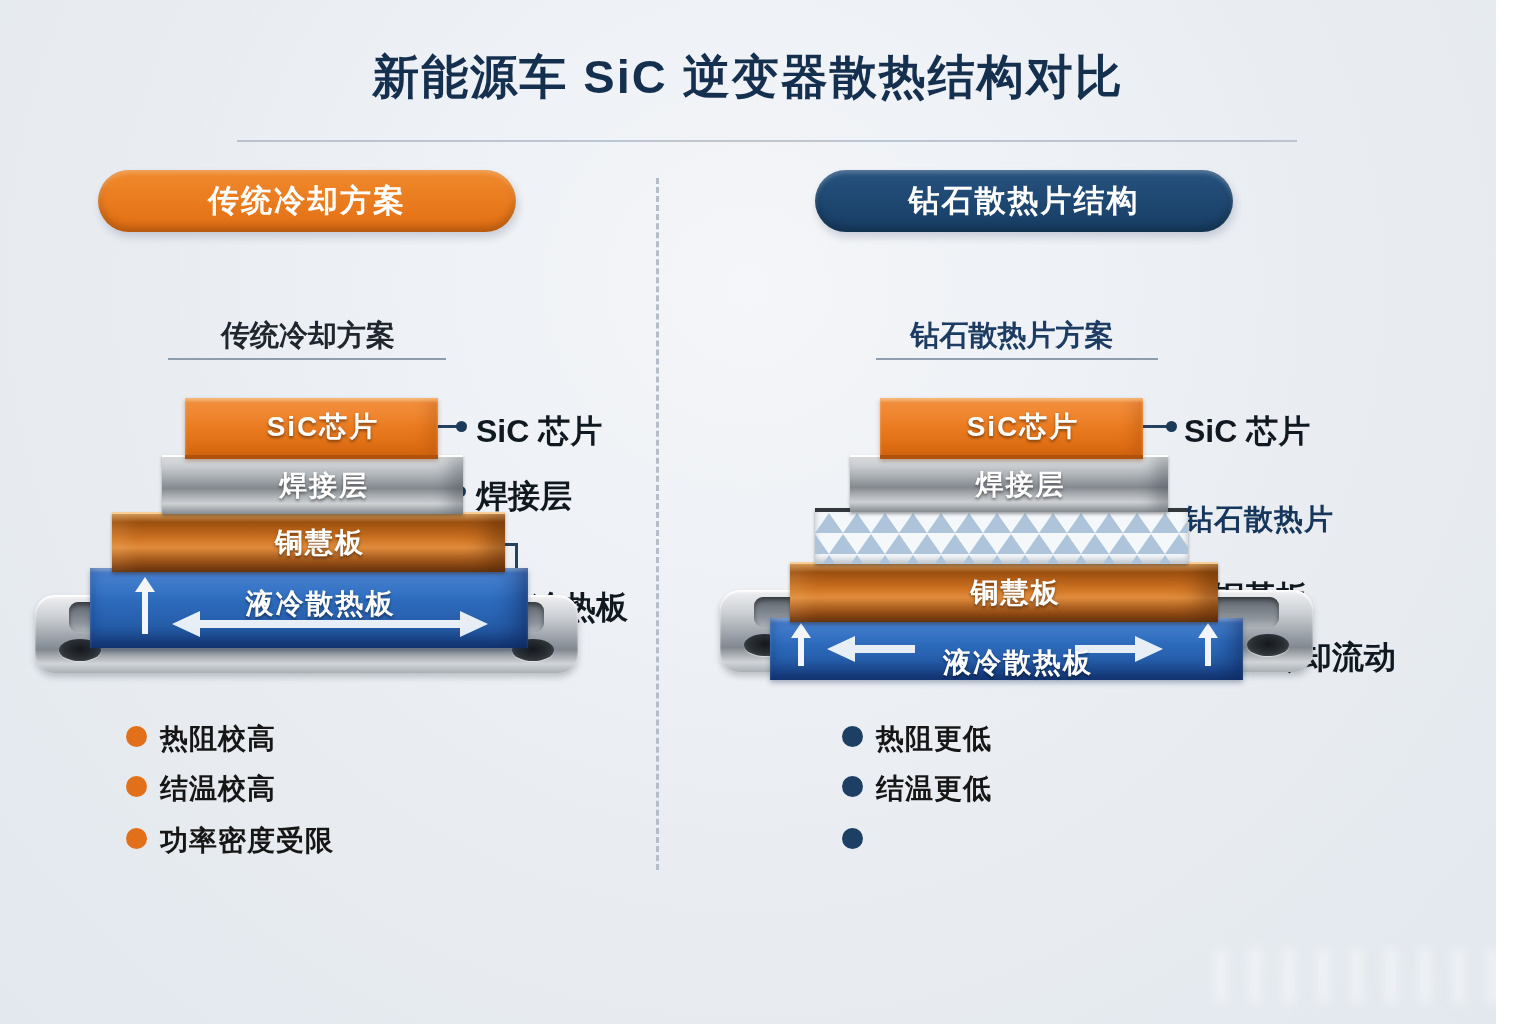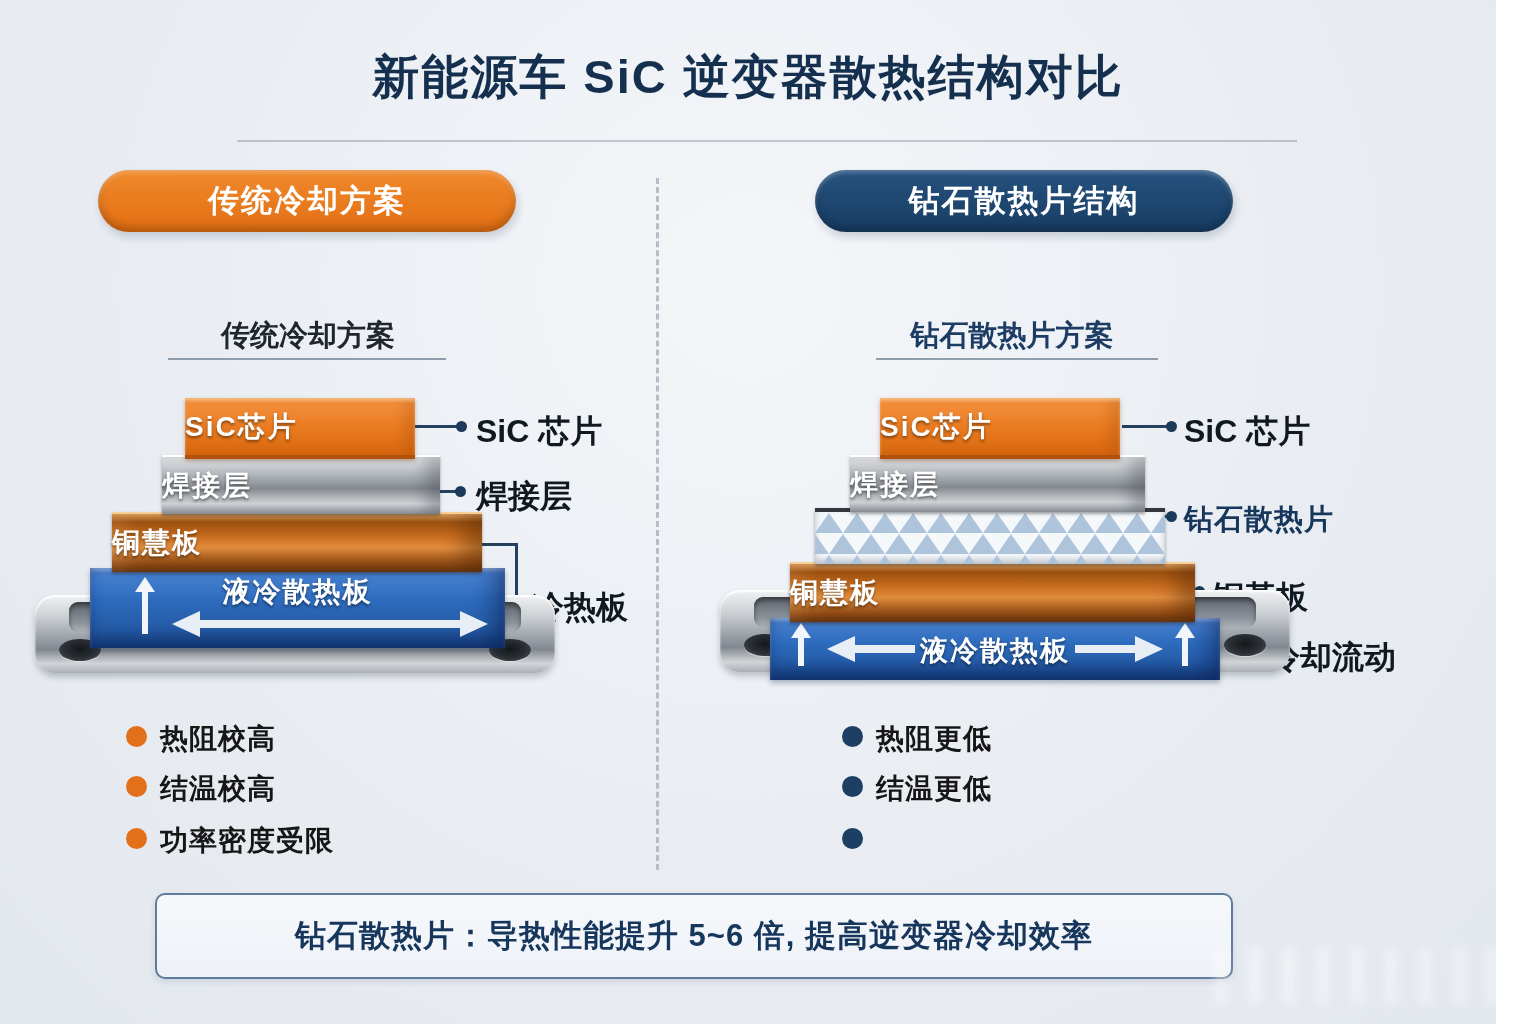--- a/index.html
+++ b/index.html
@@ -29,23 +29,23 @@
   .subtitle.r{left:862px;color:#1d3c63;}
   .subtitle-rule{position:absolute;top:358px;height:2px;background:#77879a;opacity:.8;}
   .subtitle-rule.l{left:168px;width:278px;}
   .subtitle-rule.r{left:876px;width:282px;}
 
   
   .stack{position:absolute;width:600px;height:300px;}
   .stack-left{left:35px;top:395px;}
   .stack-right{left:720px;top:395px;}
 
-  .layer{position:absolute;display:flex;align-items:center;
+  .layer{position:absolute;display:flex;align-items:center;justify-content:center;
     color:#fff;font-weight:700;font-size:28px;letter-spacing:2px;
-    text-shadow:0 2px 3px rgba(0,0,0,.45);}
+    text-shadow:0 2px 3px rgba(0,0,0,.45);padding-left:23px;}
 
   .plate{border-radius:20px;
     background:linear-gradient(180deg,#f0f1f3 0%,#ccd0d4 28%,#9ba1a8 55%,#82888f 70%,#d2d5d8 88%,#a9afb5 100%);
     box-shadow:0 4px 6px rgba(40,50,60,.25), inset 0 2px 2px #fff;}
   .plate-recess{position:absolute;left:34px;right:34px;top:7px;height:30px;border-radius:9px;
     background:linear-gradient(180deg,#5d646c 0%,#8d939b 70%,#aeb3b9 100%);
     box-shadow:inset 0 3px 5px rgba(0,0,0,.45);}
   .hole{position:absolute;width:42px;height:22px;border-radius:50%;
     background:radial-gradient(ellipse at 50% 45%, #15181b 0%, #2b3035 55%, #555b61 100%);
     box-shadow:0 1px 1px rgba(255,255,255,.5);}
@@ -61,21 +61,21 @@
     border-top:2px solid #ffffff;
     box-shadow:inset -14px 0 16px rgba(40,45,55,.3), 0 2px 3px rgba(30,35,40,.4);}
   .chip{background:linear-gradient(180deg,#f79544 0%,#e8791e 55%,#d9690f 100%);
     border-bottom:4px solid #b0520b;
     box-shadow:inset 0 3px 3px rgba(255,220,170,.55), inset -10px 0 14px rgba(150,60,0,.25), 0 2px 4px rgba(120,50,0,.35);}
   .diamond{background:#f5f8fb;border-top:4px solid #33383e;
     box-shadow:inset 0 -4px 6px rgba(90,105,120,.4), 0 2px 3px rgba(30,35,40,.4);}
   .diamond svg{position:absolute;inset:0;width:100%;height:100%;}
 
   .cool-text{position:absolute;width:100%;text-align:center;color:#fff;font-weight:700;
-    font-size:28px;letter-spacing:2px;text-shadow:0 2px 3px rgba(0,0,0,.45);}
+    font-size:28px;letter-spacing:2px;text-shadow:0 2px 3px rgba(0,0,0,.45);margin-top:12px;}
   .flow-svg{position:absolute;opacity:.95;}
   .uarr{position:absolute;width:6px;background:#f2f6fa;}
   .uarr::before{content:"";position:absolute;left:50%;transform:translateX(-50%);top:-13px;
     border-left:10px solid transparent;border-right:10px solid transparent;border-bottom:15px solid #f2f6fa;}
 
   
   .c-line{position:absolute;height:3px;background:#24415f;}
   .c-vline{position:absolute;width:3px;background:#24415f;}
   .c-dot{position:absolute;width:11px;height:11px;border-radius:50%;background:#1c3a5a;}
   .c-label{position:absolute;font-size:32px;font-weight:600;color:#101820;white-space:nowrap;}
@@ -227,19 +227,16 @@
   <div class="c-line" style="left:1220px;top:649px;width:30px;"></div>
   <div class="c-dot" style="left:1248px;top:644px;"></div>
   <div class="c-label" style="left:1268px;top:636px;">冷却流动</div>
 
   <div class="b-dot navy" style="left:842px;top:726px;"></div>
   <div class="b-label" style="left:876px;top:720px;">热阻更低</div>
   <div class="b-dot navy" style="left:842px;top:776px;"></div>
   <div class="b-label" style="left:876px;top:770px;">结温更低</div>
   <div class="b-dot navy" style="left:842px;top:828px;"></div>
 
-  <div class="banner">
-    <span class="banner-text">钻石散热片：导热性能提升 5~6 倍, 提高逆变器冷却效率</span>
-  </div>
 
   <div class="watermark"></div>
 
 </div>
 
 </body></html>

